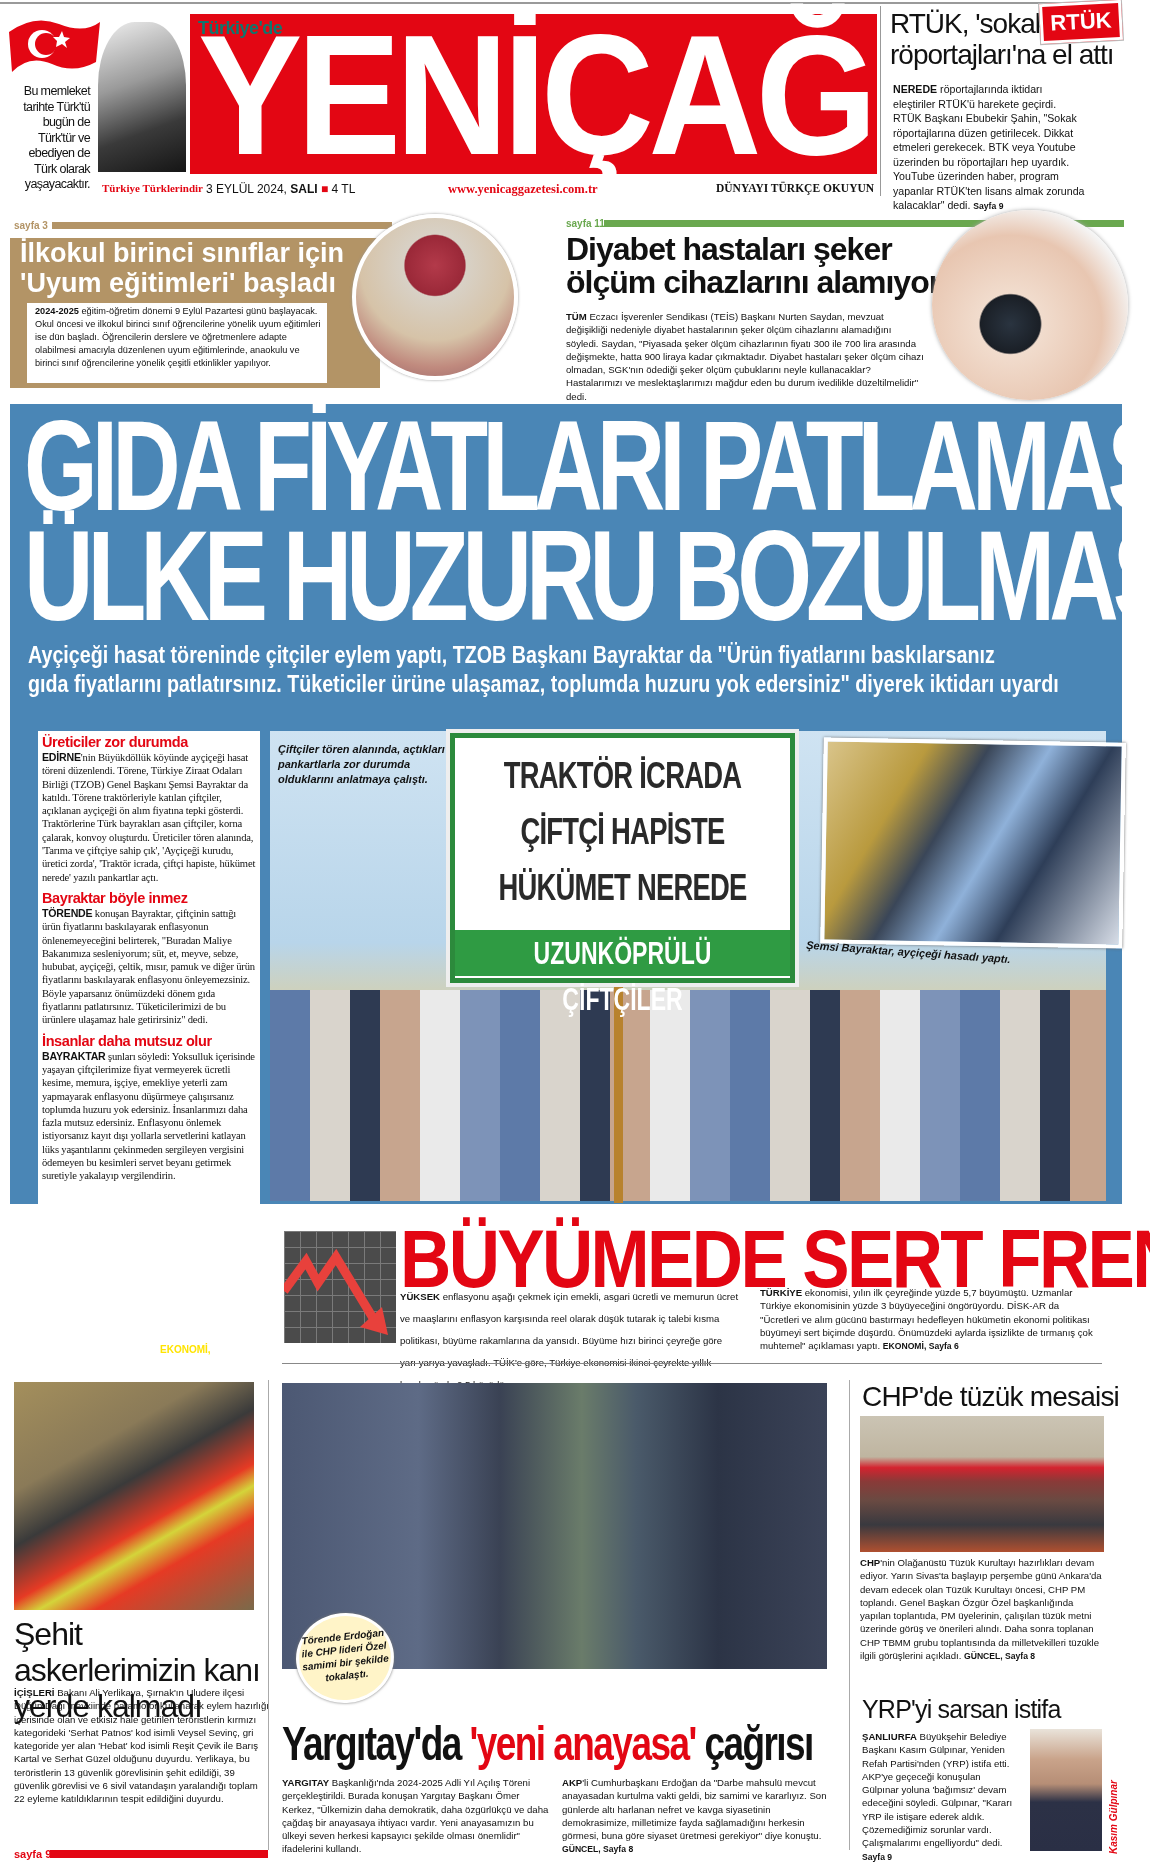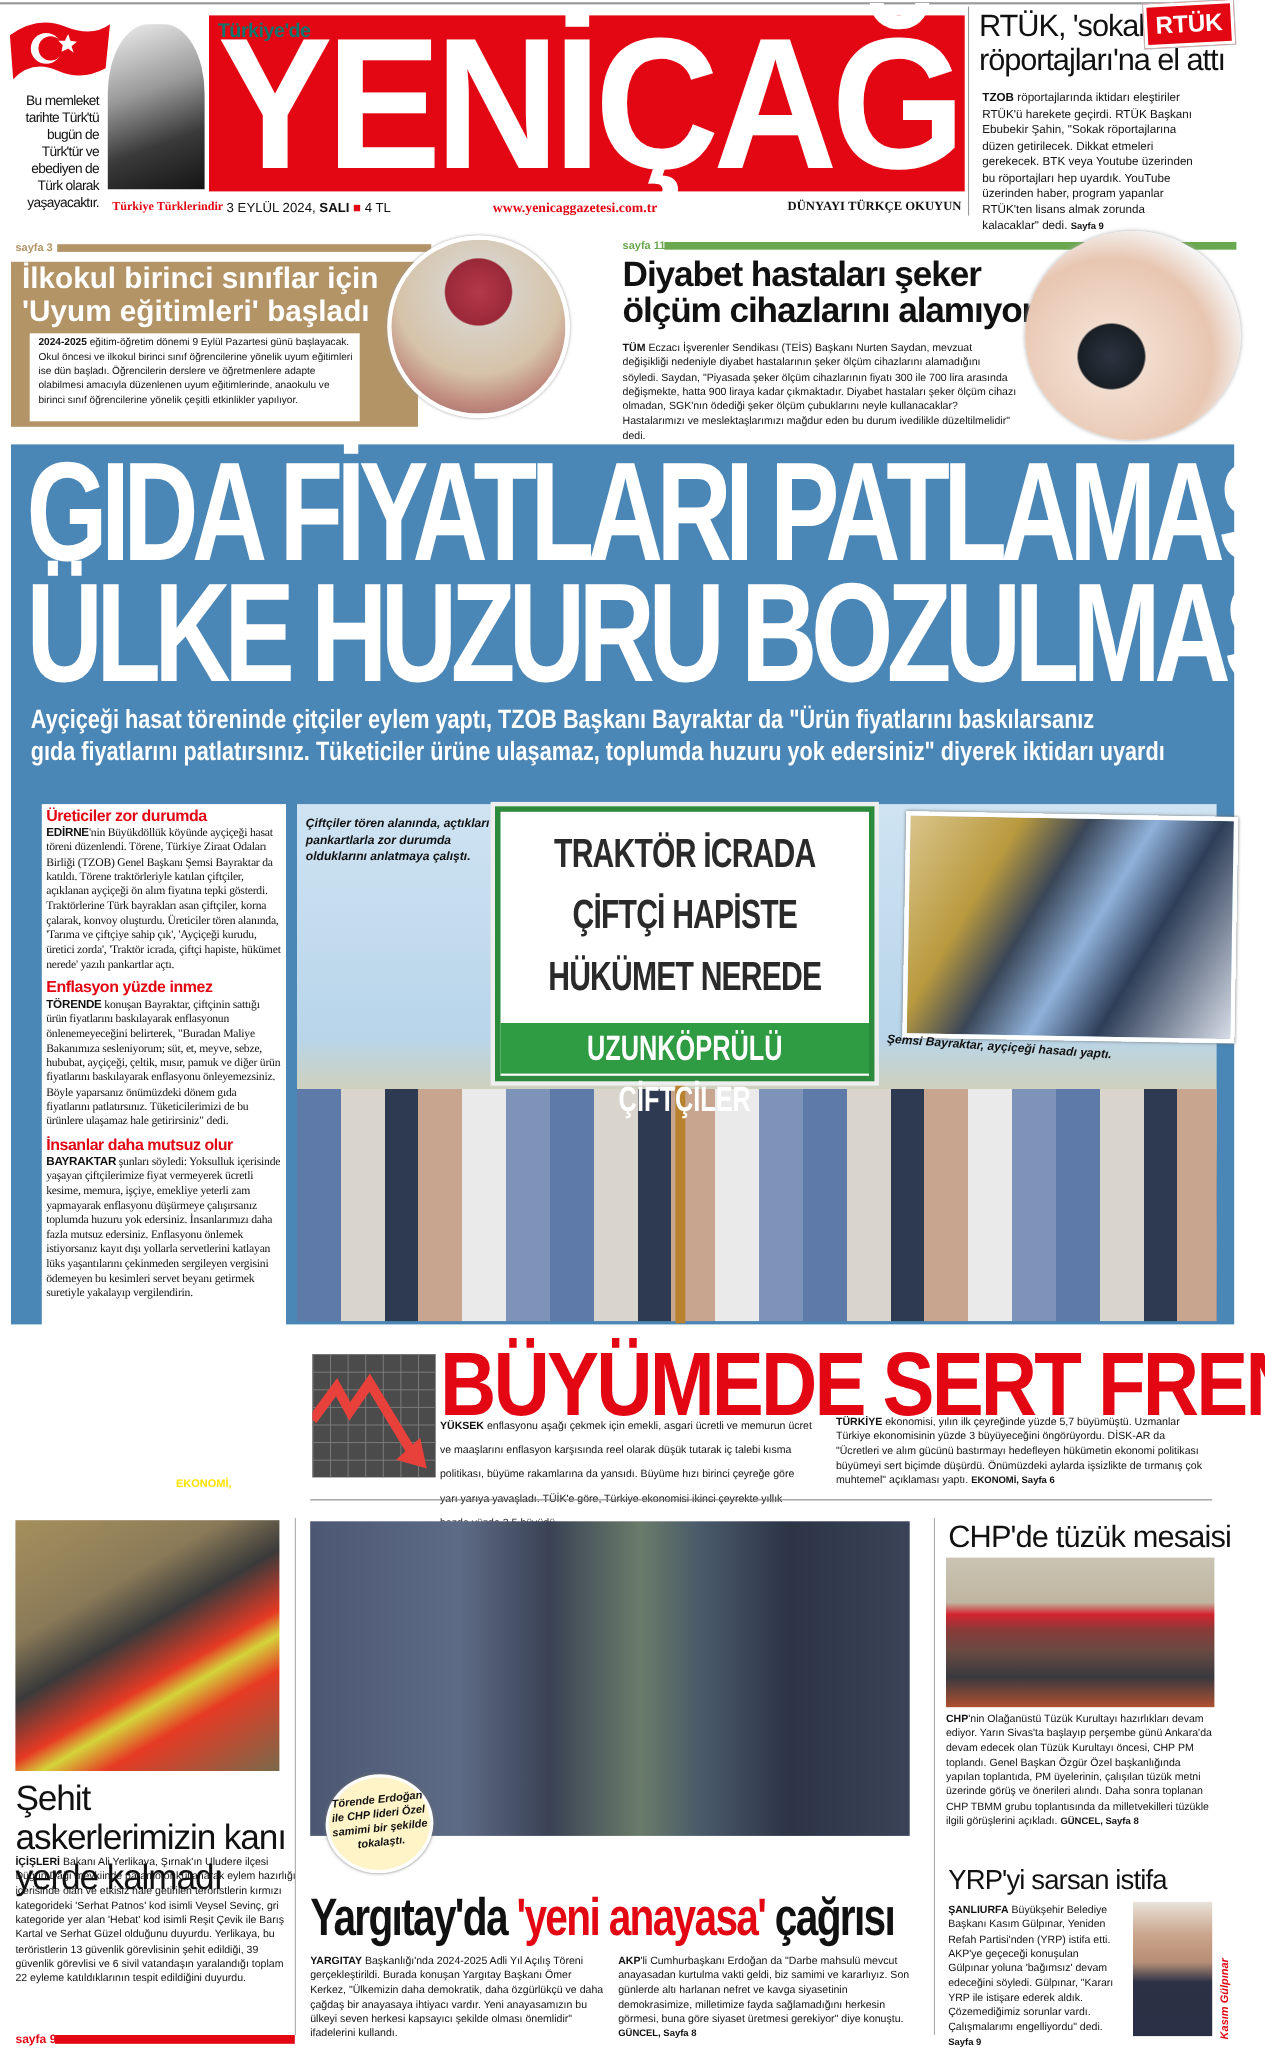--- a/index.html
+++ b/index.html
@@ -104,21 +104,21 @@
   <b>SALI</b>
   <span style="color:#e30613">■</span>
   <span>4 TL</span>
 </div>
 <div class="abs dateline kicker" style="left:448px;color:#e30613;font-size:12.5px">www.yenicaggazetesi.com.tr</div>
 <div class="abs dateline kicker" style="left:716px;font-size:11.5px">DÜNYAYI TÜRKÇE OKUYUN</div>
 
 <div class="abs rtuk-title">RTÜK, 'sokak röportajları'na el attı</div>
 <div class="abs rtuk-logo">RTÜK</div>
 <div class="abs rtuk-body">
-  <b>TZOB</b><span> röportajlarında iktidarı eleştiriler RTÜK'ü harekete geçirdi. RTÜK Başkanı Ebubekir Şahin, "Sokak röportajlarına düzen getirilecek. Dikkat etmeleri gerekecek. BTK veya Youtube üzerinden bu röportajları hep uyardık. YouTube üzerinden haber, program yapanlar RTÜK'ten lisans almak zorunda kalacaklar" dedi.</span>
+  <b>NEREDE</b><span> röportajlarında iktidarı eleştiriler RTÜK'ü harekete geçirdi. RTÜK Başkanı Ebubekir Şahin, "Sokak röportajlarına düzen getirilecek. Dikkat etmeleri gerekecek. BTK veya Youtube üzerinden bu röportajları hep uyardık. YouTube üzerinden haber, program yapanlar RTÜK'ten lisans almak zorunda kalacaklar" dedi.</span>
   <span class="pageref">Sayfa 9</span>
 </div>
 
 <div class="abs sayfa" style="left:14px;top:220px;color:#b39466">sayfa 3</div>
 <div class="abs bar" style="left:52px;top:222px;width:340px;background:#b39466"></div>
 <div class="abs ilk-box"></div>
 <div class="abs ilk-title">
   <div>İlkokul birinci sınıflar için</div>
   <div>'Uyum eğitimleri' başladı</div>
 </div>
@@ -143,21 +143,21 @@
 <div class="abs head2">ÜLKE HUZURU BOZULMASIN</div>
 <div class="abs deck">
   <div>Ayçiçeği hasat töreninde çitçiler eylem yaptı, TZOB Başkanı Bayraktar da "Ürün fiyatlarını baskılarsanız</div>
   <div>gıda fiyatlarını patlatırsınız. Tüketiciler ürüne ulaşamaz, toplumda huzuru yok edersiniz" diyerek iktidarı uyardı</div>
 </div>
 
 <div class="abs col"></div>
 <div class="abs col-inner">
   <div class="sub">Üreticiler zor durumda</div>
   <div class="col-text"><b>EDİRNE</b><span>'nin Büyükdöllük köyünde ayçiçeği hasat töreni düzenlendi. Törene, Türkiye Ziraat Odaları Birliği (TZOB) Genel Başkanı Şemsi Bayraktar da katıldı. Törene traktörleriyle katılan çiftçiler, açıklanan ayçiçeği ön alım fiyatına tepki gösterdi. Traktörlerine Türk bayrakları asan çiftçiler, korna çalarak, konvoy oluşturdu. Üreticiler tören alanında, 'Tarıma ve çiftçiye sahip çık', 'Ayçiçeği kurudu, üretici zorda', 'Traktör icrada, çiftçi hapiste, hükümet nerede' yazılı pankartlar açtı.</span></div>
-  <div class="sub" style="margin-top:6px">Enflasyon yüzde inmez</div>
+  <div class="sub" style="margin-top:6px">Bayraktar böyle inmez</div>
   <div class="col-text"><b>TÖRENDE</b><span> konuşan Bayraktar, çiftçinin sattığı ürün fiyatlarını baskılayarak enflasyonun önlenemeyeceğini belirterek, "Buradan Maliye Bakanımıza sesleniyorum; süt, et, meyve, sebze, hububat, ayçiçeği, çeltik, mısır, pamuk ve diğer ürün fiyatlarını baskılayarak enflasyonu önleyemezsiniz. Böyle yaparsanız önümüzdeki dönem gıda fiyatlarını patlatırsınız. Tüketicilerimizi de bu ürünlere ulaşamaz hale getirirsiniz" dedi.</span></div>
   <div class="sub" style="margin-top:6px">İnsanlar daha mutsuz olur</div>
   <div class="col-text"><b>BAYRAKTAR</b><span> şunları söyledi: Yoksulluk içerisinde yaşayan çiftçilerimize fiyat vermeyerek ücretli kesime, memura, işçiye, emekliye yeterli zam yapmayarak enflasyonu düşürmeye çalışırsanız toplumda huzuru yok edersiniz. İnsanlarımızı daha fazla mutsuz edersiniz. Enflasyonu önlemek istiyorsanız kayıt dışı yollarla servetlerini katlayan lüks yaşantılarını çekinmeden sergileyen vergisini ödemeyen bu kesimleri servet beyanı getirmek suretiyle yakalayıp vergilendirin.</span></div>
 </div>
 <div class="abs ekon"><span style="color:#ffe400">EKONOMİ,</span> <span>Sayfa 7</span></div>
 
 <div class="abs photo-main"></div>
 <div class="abs crowd"></div>
 <div class="abs cap1">Çiftçiler tören alanında, açtıkları pankartlarla zor durumda olduklarını anlatmaya çalıştı.</div>
 <div class="abs pole"></div>

